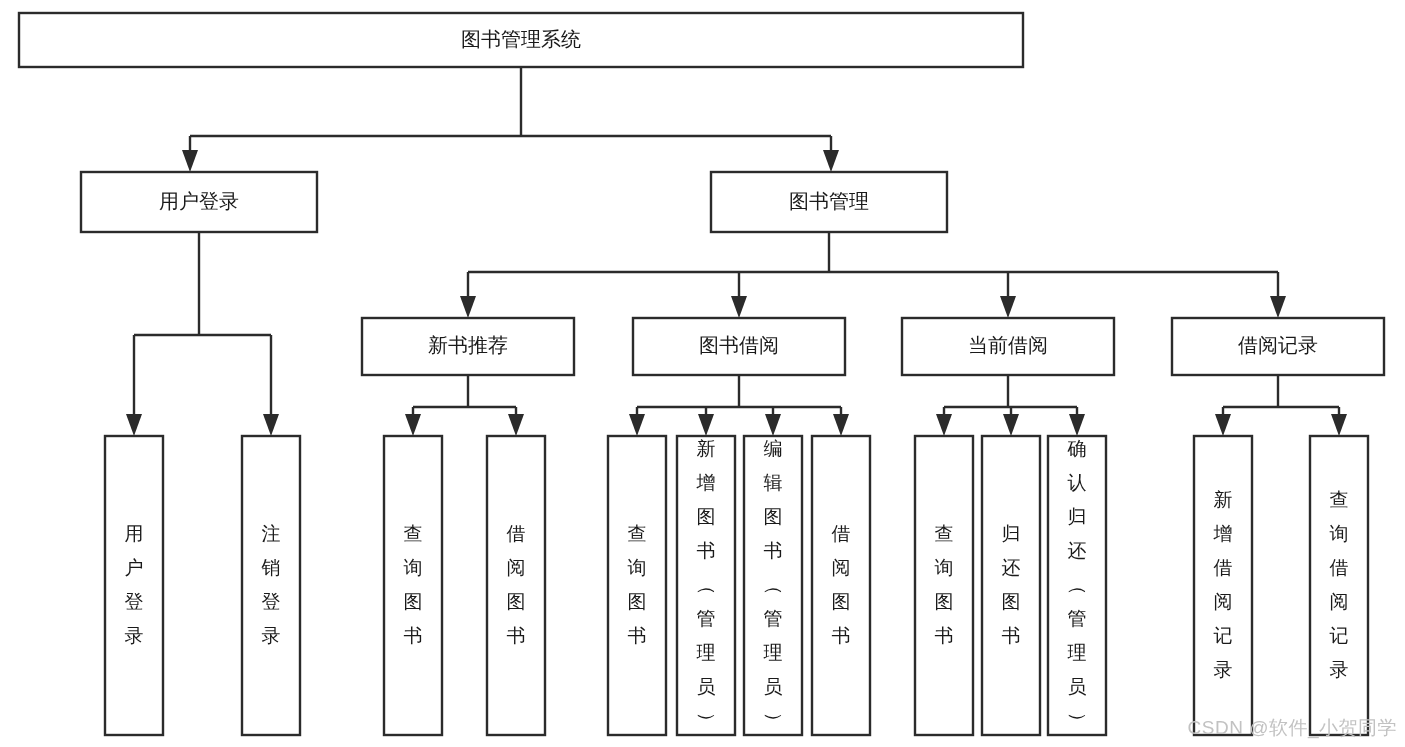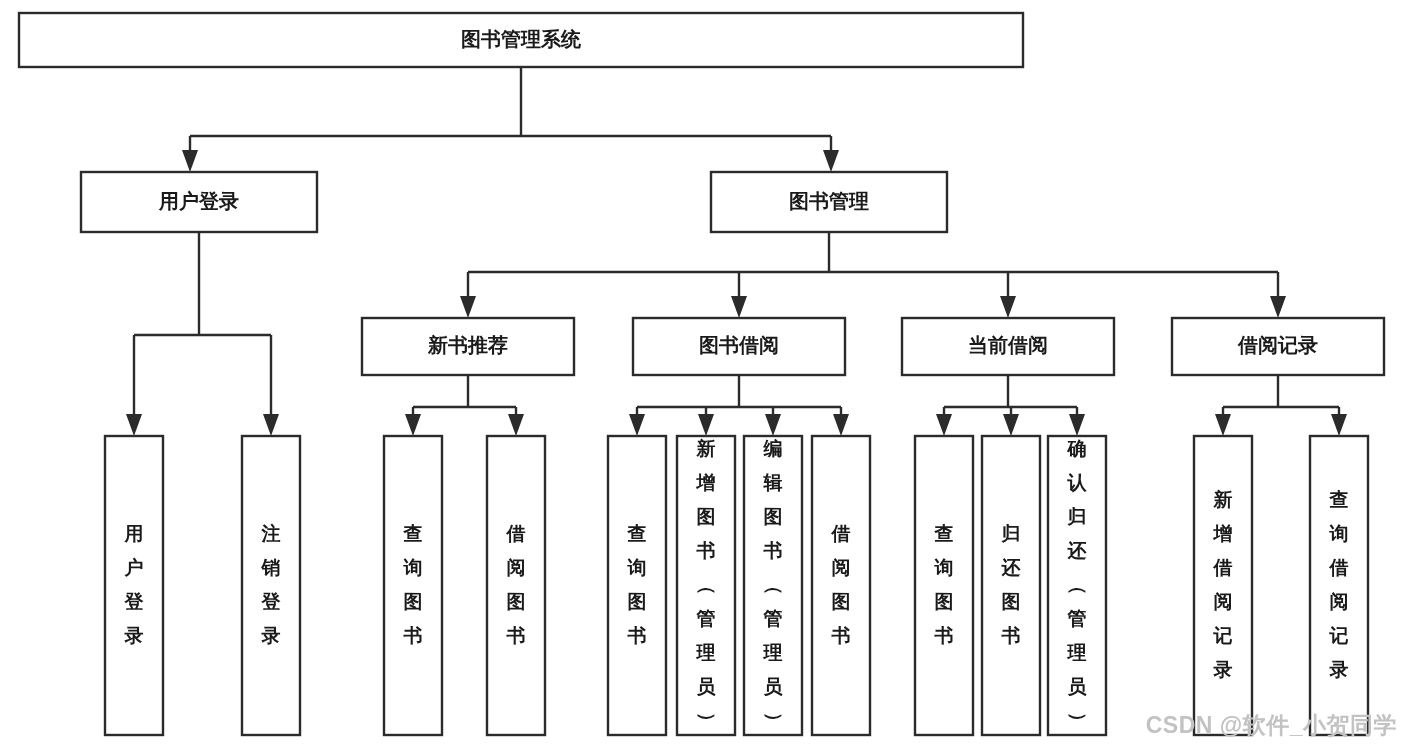--- a/index.html
+++ b/index.html
@@ -11,21 +11,20 @@
     width: 1405px;
     height: 747px;
     font-family: "Liberation Sans", "DejaVu Sans", sans-serif;
     overflow: hidden;
     position: relative;
   }
   #diagram-root {
     position: relative;
     width: 1405px;
     height: 747px;
-    font-weight: bold;
   }
   svg#diagram-svg {
     position: absolute;
     left: 0;
     top: 0;
     width: 1405px;
     height: 747px;
   }
   .node-box {
     fill: #ffffff;
@@ -53,21 +52,21 @@
     font-family: "Liberation Sans", "DejaVu Sans", sans-serif;
     font-size: 19px;
     fill: #1a1a1a;
     text-anchor: middle;
   }
   .watermark {
     position: absolute;
     right: 8px;
     bottom: 6px;
     font-family: "Liberation Sans", "DejaVu Sans", sans-serif;
-    font-size: 23px;
+    font-size: 19px;
     color: #c2c2c2;
     letter-spacing: 0.5px;
     white-space: nowrap;
     user-select: none;
   }
 </style>
 </head>
 <body>
 
 <div id="diagram-root">

